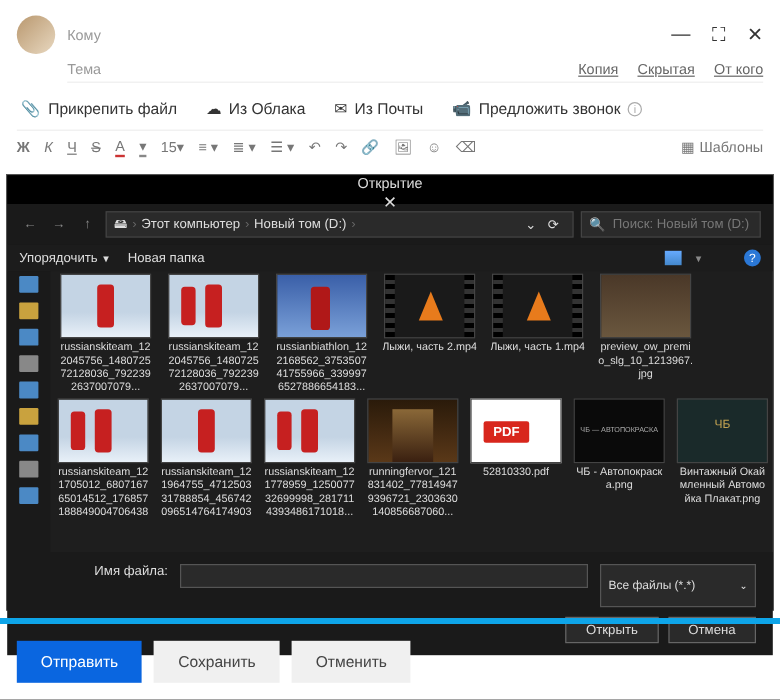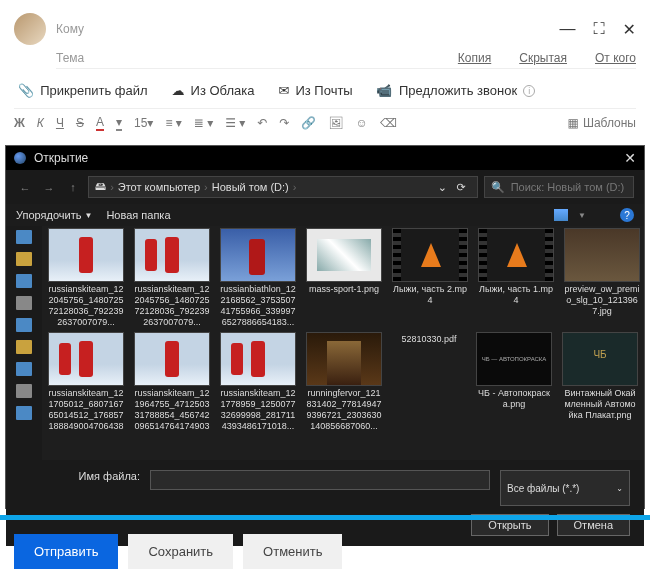--- a/index.html
+++ b/index.html
@@ -2,31 +2,31 @@
 <html><head>
 <meta charset="utf-8">
 <style>
 * { margin: 0; padding: 0; box-sizing: border-box; font-family: Arial, sans-serif; }
 body { width: 650px; height: 583px; background: #fff; position: relative; overflow: hidden; }
 
 .compose { position: absolute; top: 0; left: 0; right: 0; padding: 10px 14px 0; }
 .compose-row { display: flex; align-items: center; padding: 3px 0; border-bottom: 1px solid #eee; font-size: 12px; color: #888; }
 .avatar { width: 32px; height: 32px; border-radius: 50%; background: linear-gradient(135deg,#b9986f,#e8d8c0); margin-right: 10px; flex-shrink: 0; }
 .field-label { flex: 1; color: #999; cursor: text; }
-.row-links { display: flex; gap: 28px; }
+.row-links { display: flex; gap: 16px; }
 .row-links span { color: #666; text-decoration: underline; cursor: pointer; }
 .win-controls { display: flex; gap: 18px; font-size: 16px; color: #333; align-items: center; }
 .attach-bar { display: flex; gap: 24px; align-items: center; padding: 14px 4px 10px; font-size: 13px; color: #333; }
 .attach-item { display: flex; align-items: center; gap: 6px; cursor: pointer; }
 .fmt-bar { display: flex; align-items: center; gap: 12px; padding: 6px 0; font-size: 12px; color: #777; border-top: 1px solid #eee; }
 .fmt-ic { cursor: pointer; display:flex; align-items:center; }
 .templates { margin-left: auto; display: flex; align-items: center; gap: 4px; }
 
 .dialog { position: absolute; top: 146px; left: 6px; width: 638px; height: 362px; background: #1e1e1e; color: #ddd; font-size: 11px; box-shadow: 0 0 0 1px #555; }
-.dlg-title { background: #000; height: 24px; display: flex; align-items: center; padding: 0 8px; }
+.dlg-title { background: #000; height: 24px; display: flex; align-items: center; padding: 0 8px; flex-direction: column; }
 .chrome-dot { width: 12px; height: 12px; border-radius: 50%; background: radial-gradient(circle at 35% 35%, #69e, #246); margin-right: 8px; }
 .dlg-title .t { flex: 1; font-size: 12px; }
 .dlg-close { font-size: 14px; cursor: pointer; }
 .dlg-nav { display: flex; align-items: center; gap: 6px; padding: 6px 10px; background: #1a1a1a; }
 .nav-btn { width: 18px; height: 18px; display: flex; align-items: center; justify-content: center; color: #888; cursor: pointer; }
 .crumb-box { flex: 1; display: flex; align-items: center; background: #2a2a2a; border: 1px solid #444; height: 22px; padding: 0 6px; gap: 4px; }
 .crumb-box .sep { color: #666; }
 .crumb-refresh { width: 20px; display:flex; justify-content:center; }
 .search-box { width: 150px; background: #2a2a2a; border: 1px solid #444; height: 22px; display: flex; align-items: center; padding: 0 6px; gap: 6px; color: #777; }
 .dlg-toolbar { display: flex; align-items: center; gap: 14px; padding: 4px 10px; background: #1c1c1c; }
@@ -202,24 +202,20 @@
           </div>
           <div class="file">
             <div class="thumb ski ski2"></div>
             <div class="fname">russianskiteam_122045756_148072572128036_7922392637007079...</div>
           </div>
           <div class="file">
             <div class="thumb bi"></div>
             <div class="fname">russianbiathlon_122168562_375350741755966_3399976527886654183...</div>
           </div>
           <div class="file">
-            <div class="thumb ms"></div>
-            <div class="fname">mass-sport-1.png</div>
-          </div>
-          <div class="file">
             <div class="thumb vid">
               <div class="cone"></div>
             </div>
             <div class="fname">Лыжи, часть 2.mp4</div>
           </div>
           <div class="file">
             <div class="thumb vid">
               <div class="cone"></div>
             </div>
             <div class="fname">Лыжи, часть 1.mp4</div>
@@ -240,20 +236,23 @@
           </div>
           <div class="file">
             <div class="thumb ski ski2"></div>
             <div class="fname">russianskiteam_121778959_125007732699998_2817114393486171018...</div>
           </div>
           <div class="file">
             <div class="thumb run"></div>
             <div class="fname">runningfervor_121831402_778149479396721_2303630140856687060...</div>
           </div>
           <div class="file">
+            <div class="thumb pdf">
+              <div class="badge">PDF</div>
+            </div>
             <div class="fname">52810330.pdf</div>
           </div>
           <div class="file">
             <div class="thumb dark">
               <div class="txt">ЧБ — АВТОПОКРАСКА</div>
             </div>
             <div class="fname">ЧБ - Автопокраска.png</div>
           </div>
           <div class="file">
             <div class="thumb poster"></div>

